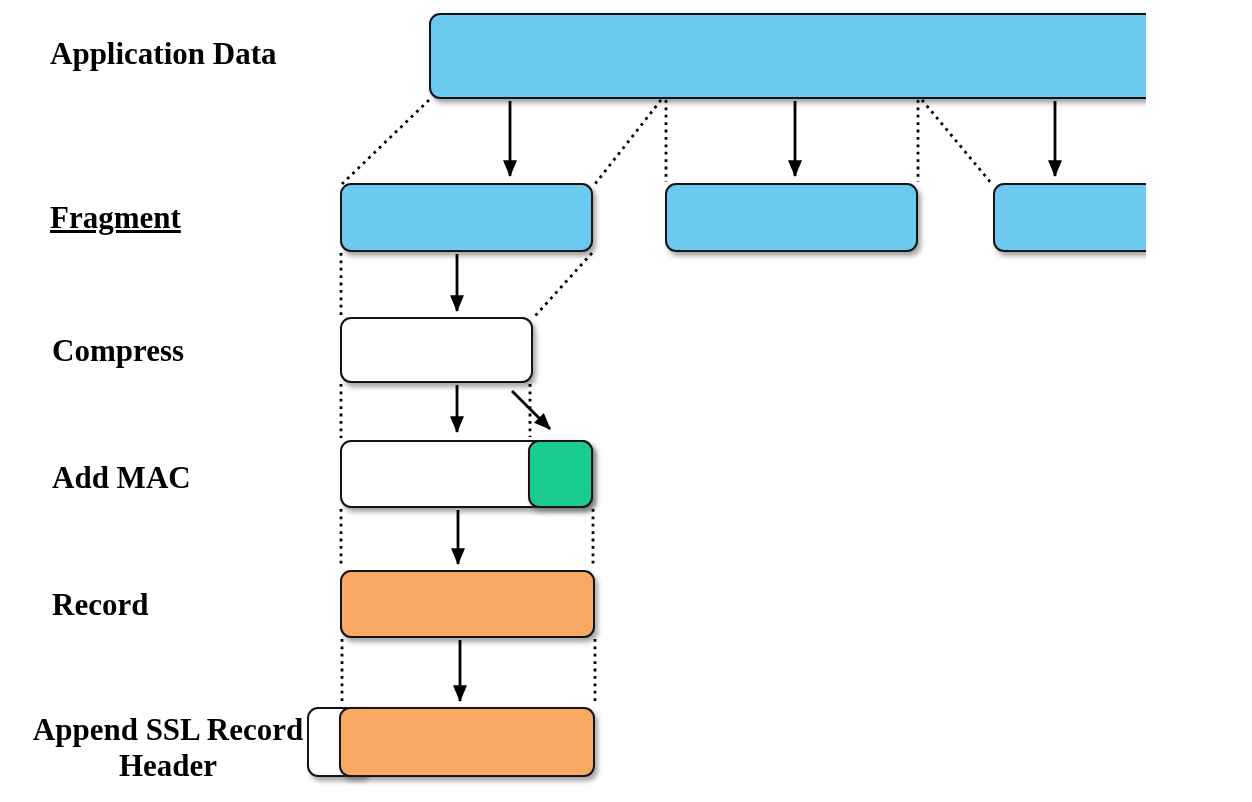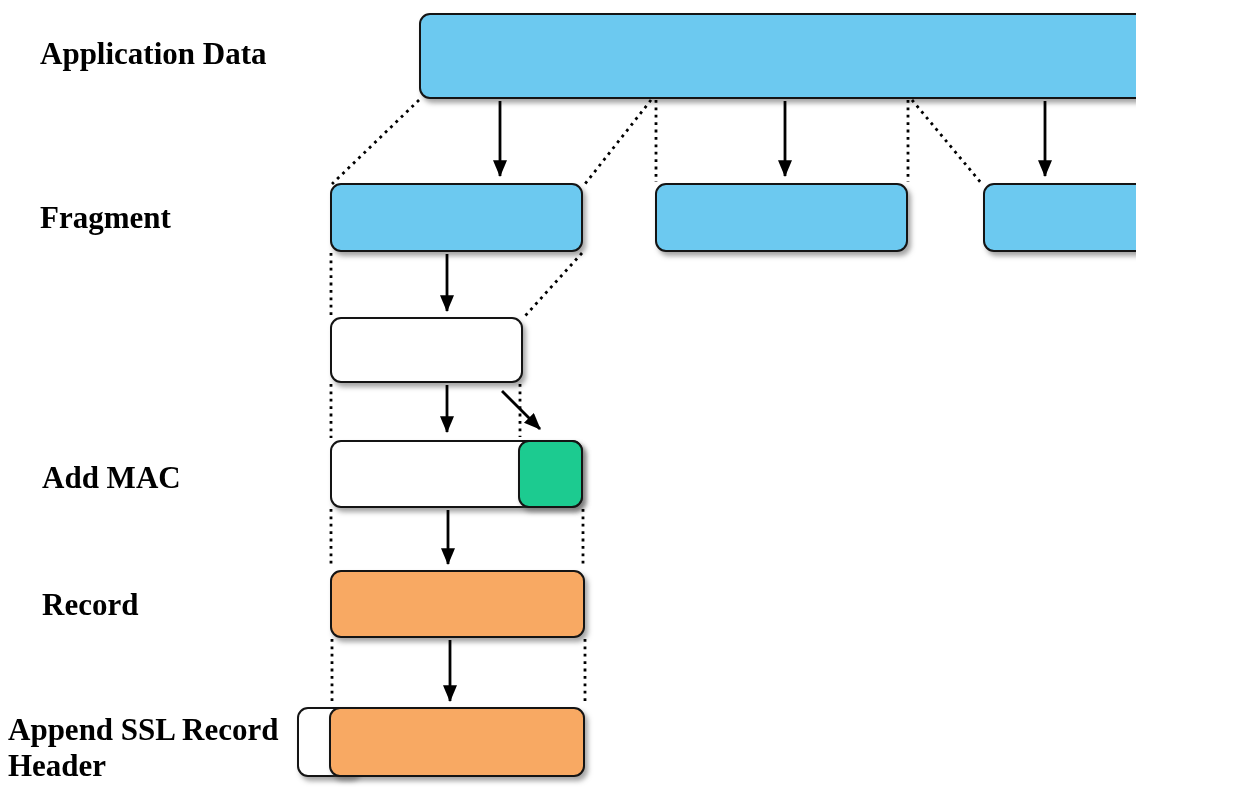--- a/index.html
+++ b/index.html
@@ -3,20 +3,21 @@
 <meta charset="utf-8">
 <style>
   html, body { margin: 0; padding: 0; background: #ffffff; }
   .canvas {
     position: relative;
     width: 1136px;
     height: 802px;
     background: #ffffff;
     overflow: hidden;
     font-family: "Liberation Serif", "DejaVu Serif", serif;
+    margin-left: 10px;
   }
   .row-label {
     position: absolute;
     font-weight: bold;
     font-size: 31px;
     line-height: 36px;
     color: #000000;
     white-space: nowrap;
   }
   .row-label.wrap { white-space: normal; width: 300px; }
@@ -41,24 +42,25 @@
     z-index: 5;
     pointer-events: none;
   }
 </style>
 </head>
 <body>
 
 <div class="canvas">
 
   <div class="row-label" style="left:40px; top:36px;">Application Data</div>
-  <div class="row-label" style="left:40px; top:200px;">Fragment</div>
+  <div class="row-label" style="left:40px; top:200px;text-decoration:underline;">Fragment</div>
+  <div class="row-label" style="left:42px; top:333px;">Compress</div>
   <div class="row-label" style="left:42px; top:460px;font-family:Liberation Serif, serif;">Add MAC</div>
   <div class="row-label" style="left:42px; top:587px;">Record</div>
-  <div class="row-label wrap" style="left:8px; top:712px;">Append SSL Record Header</div>
+  <div class="row-label wrap" style="left:8px; top:712px;text-align:center;">Append SSL Record Header</div>
 
   <div class="box blue z2" style="left:419px; top:13px; width:731px; height:86px;"></div>
 
   <div class="box blue z2" style="left:330px; top:183px; width:253px; height:69px;"></div>
   <div class="box blue z2" style="left:655px; top:183px; width:253px; height:69px;"></div>
   <div class="box blue z2" style="left:983px; top:183px; width:250px; height:69px;"></div>
 
   <div class="box white z2" style="left:330px; top:317px; width:193px; height:66px;"></div>
 
   <div class="box white z2" style="left:330px; top:440px; width:253px; height:68px;"></div>

